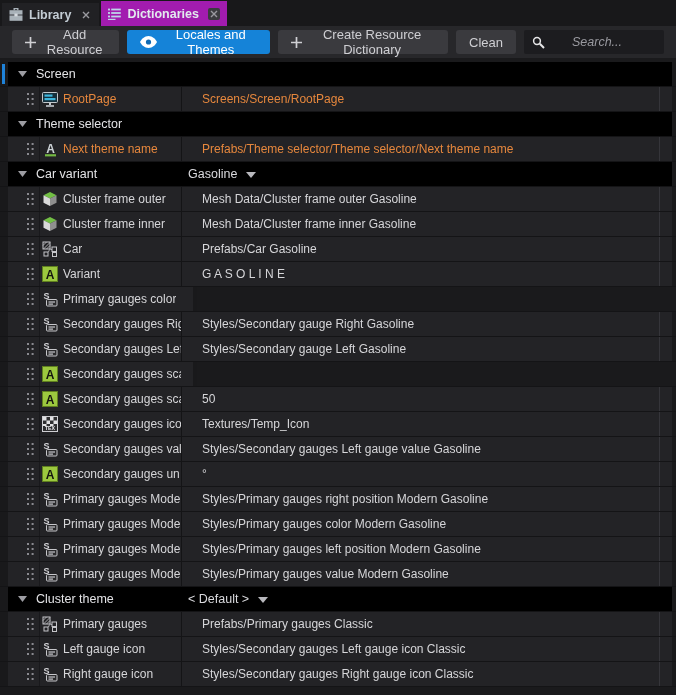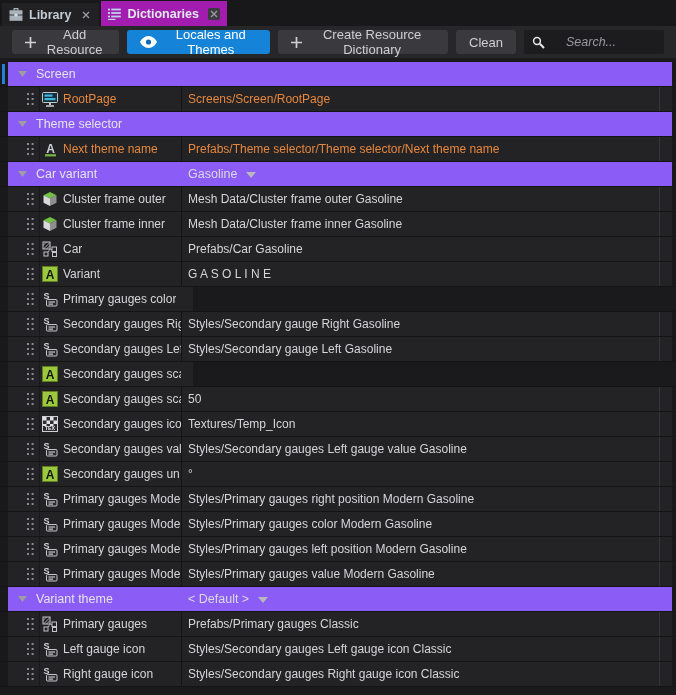--- a/index.html
+++ b/index.html
@@ -12,39 +12,39 @@
   .tab.active{height:25px;background:#a21caf;color:#e2e9ee;}
   .tab-icon{display:flex;align-items:center;}
   .tab-close{display:flex;align-items:center;margin-left:3px;padding:2px;}
   .tab.active .tab-close{background:#3b3b3f;border-radius:2px;}
 
   
   .toolbar{height:32px;background:#27272a;display:flex;align-items:center;gap:8px;padding:0 12px;flex:0 0 auto;}
   .tb-btn{height:24px;background:#3a3a3e;border:none;border-radius:3px;color:#cfcfd3;font-size:13px;display:flex;align-items:center;gap:7px;padding:0 13px;font-family:inherit;cursor:default;}
   .tb-btn.blue{background:#1583d8;color:#ffffff;}
   .plus,.eye,.search-ic{display:flex;align-items:center;}
-  .search{margin-left:auto;width:124px;height:24px;background:#1c1c1f;border-radius:2px;display:flex;align-items:center;gap:19px;padding:0 8px;}
+  .search{margin-left:auto;width:124px;height:24px;background:#1c1c1f;border-radius:2px;display:flex;align-items:center;gap:25px;padding:0 8px;}
   .search input{flex:1;min-width:0;background:transparent;border:none;outline:none;color:#d8d8d8;font-size:12.5px;font-style:italic;font-family:inherit;}
   .search input::placeholder{color:#9a9aa0;font-style:italic;}
 
   
   .table{margin-top:4px;flex:0 0 auto;}
   .row{display:flex;align-items:stretch;height:24px;border-bottom:1px solid #141416;position:relative;}
   .gutter{width:8px;background:#19191b;flex:0 0 auto;}
   .rgutter{width:4px;background:#19191b;flex:0 0 auto;}
   .selbar{position:absolute;left:2px;top:2px;bottom:2px;width:3px;background:#1f82d8;}
-  .sec{flex:1;background:#8b5cf6;display:flex;align-items:center;position:relative;color:#e3e3e6;font-size:12.5px;min-width:0;}
+  .sec{flex:1;background:#000000;display:flex;align-items:center;position:relative;color:#e3e3e6;font-size:12.5px;min-width:0;}
   .sec-arrow{margin-left:10px;display:flex;align-items:center;}
   .sec-label{margin-left:9px;white-space:nowrap;}
   .sec-dd{position:absolute;left:180px;display:flex;align-items:flex-end;gap:9px;color:#dadade;cursor:default;}
   .cell-handle{width:32px;background:#232326;display:flex;align-items:center;justify-content:flex-end;padding-right:5px;box-sizing:border-box;border-right:1px solid #19191c;flex:0 0 auto;}
   .cell-name{width:141px;background:#232326;display:flex;align-items:center;gap:5px;padding-left:2px;box-sizing:border-box;overflow:hidden;flex:0 0 auto;}
   .res-icon{width:16px;height:16px;flex:0 0 16px;display:flex;align-items:center;justify-content:center;}
   .res-name{color:#d6d6d9;font-size:12px;white-space:nowrap;overflow:hidden;}
-  .cell-value{flex:1;background:#232326;display:flex;align-items:center;padding-left:6px;color:#d6d6d9;font-size:12px;border-left:1px solid #141416;border-right:1px solid #35353a;overflow:hidden;white-space:nowrap;min-width:0;}
+  .cell-value{flex:1;background:#232326;display:flex;align-items:center;padding-left:20px;color:#d6d6d9;font-size:12px;border-left:1px solid #141416;border-right:1px solid #35353a;overflow:hidden;white-space:nowrap;min-width:0;}
   .cell-end{width:12px;background:#232326;flex:0 0 auto;}
   .row.highlight .res-name,.row.highlight .cell-value{color:#e6873d;}
 </style>
 </head>
 <body>
 
 <div class="app">
   <div class="tabbar" id="tab-bar">
       <div class="tab">
         <span class="tab-icon">
@@ -691,21 +691,21 @@
         <span class="rgutter"></span>
       </div>
       <div class="row">
         <span class="gutter"></span>
         <div class="sec">
           <span class="sec-arrow">
             <svg width="9" height="6" viewBox="0 0 9 6">
               <path d="M0 0h9L4.5 6z" fill="#9d9da3"></path>
             </svg>
           </span>
-          <span class="sec-label">Variant theme</span>
+          <span class="sec-label">Cluster theme</span>
           <span class="sec-dd">
             <span>&lt; Default &gt;</span>
             <span><svg width="10" height="6" viewBox="0 0 10 6">
                 <path d="M0 0h10L5 6z" fill="#b8b8bd"></path>
               </svg></span>
           </span>
         </div>
         <span class="rgutter"></span>
       </div>
       <div class="row">

